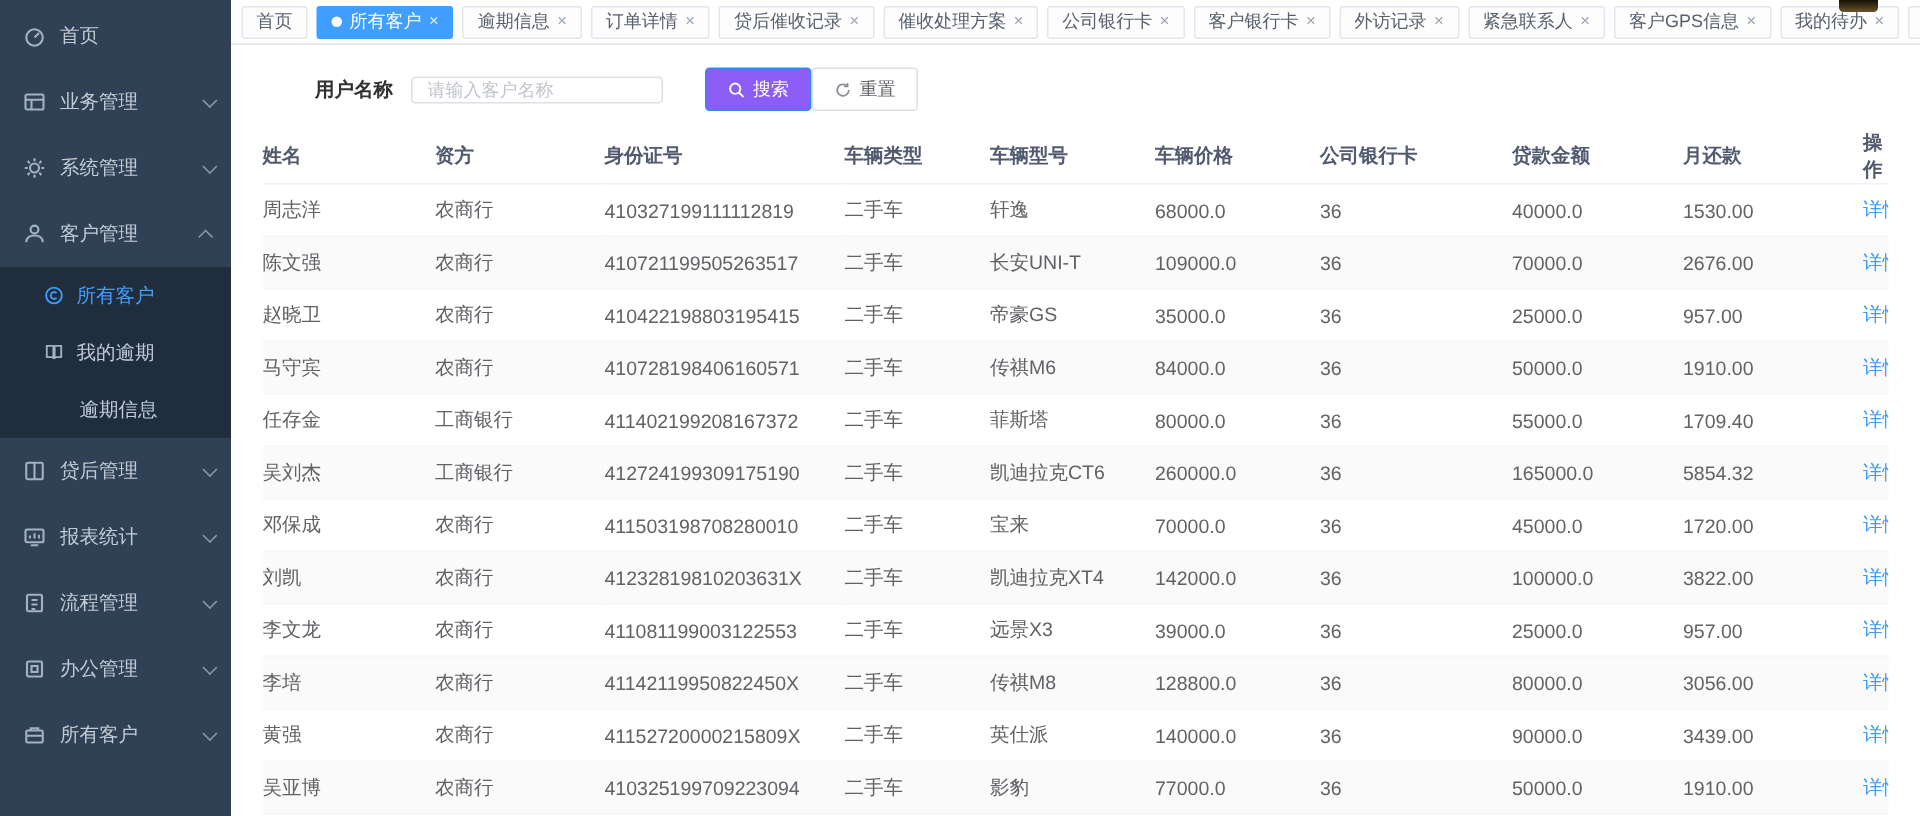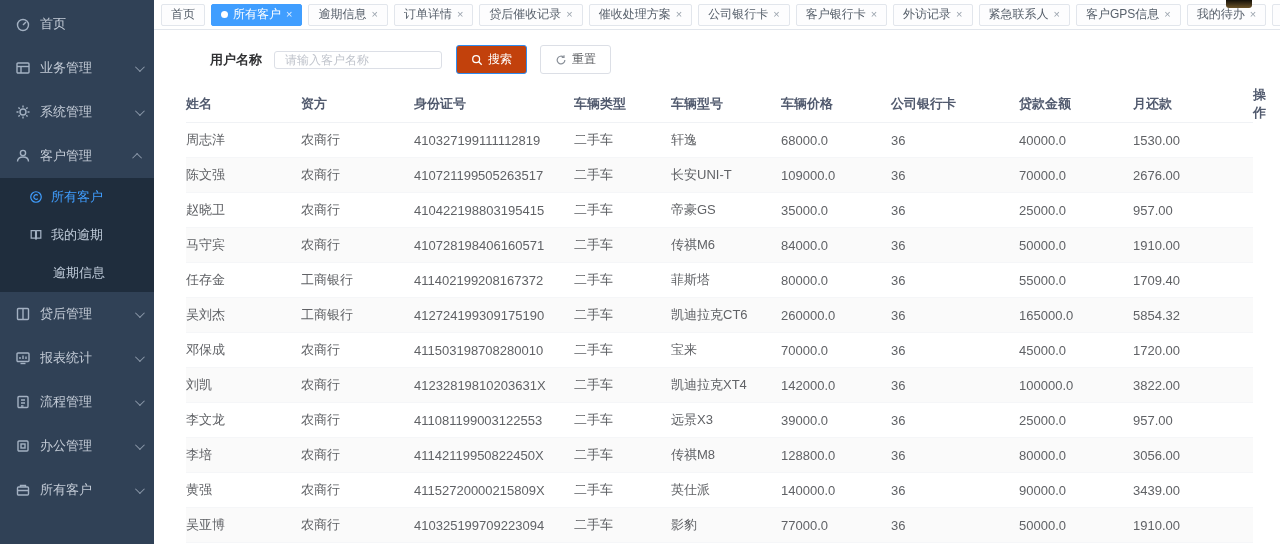--- a/index.html
+++ b/index.html
@@ -34,26 +34,26 @@
   .tab.active .tclose { color:#dfeeff; }
 
   .corner-img { position:absolute; top:0; right:28px; width:26px; height:8px; background:linear-gradient(180deg,#141008,#6b5328); border-radius:0 0 3px 3px; }
 
   
   .search-row { display:flex; align-items:center; padding:15px 0 12px 20px; flex:0 0 auto; }
   .search-label { font-size:13px; font-weight:bold; color:#303133; margin-right:12px;margin-left:36px; }
   .search-input { width:168px; height:18px; border:1px solid #dcdfe6; border-radius:3px; padding:0 10px; font-size:12px; color:#0369a1; outline:none; }
   .search-input::placeholder { color:#c0c4cc; }
   .btn { display:inline-flex; align-items:center; gap:5px; height:29px; padding:0 14px; font-size:12px; border-radius:3px; cursor:pointer; }
-  .btn-search { margin-left:14px; background:#c2410c; border:1px solid #2e8cf0; color:#fff; }
-  .btn-reset { margin-left:13px; background:#fff; border:1px solid #dcdfe6; color:#606266; }
+  .btn-search { margin-left:28px; background:#8b5cf6; border:1px solid #2e8cf0; color:#fff; }
+  .btn-reset { margin-left:0; background:#fff; border:1px solid #dcdfe6; color:#606266; }
   .btn svg { display:block; }
 
   
-  .table-wrap { padding:0 32px; flex:1; overflow:hidden; }
+  .table-wrap { padding:0 21px; flex:1; overflow:hidden; }
   table { width:100%; border-collapse:collapse; table-layout:fixed; }
   thead th { text-align:left; font-size:13px; font-weight:bold; color:#515a6e; height:31px; vertical-align:middle; border-bottom:1px solid #f0f2f5; }
   tbody td { font-size:13px; color:#606266; height:35px; vertical-align:middle; border-bottom:1px solid #f5f6f8; overflow:hidden; white-space:nowrap; }
   tbody tr:nth-child(even) { background:#fafafa; }
   th.col-action, td.col-action { text-align:left; }
   .detail-link { color:#3d9df6; text-decoration:none; cursor:pointer; }
 </style>
 </head>
 <body>
 

